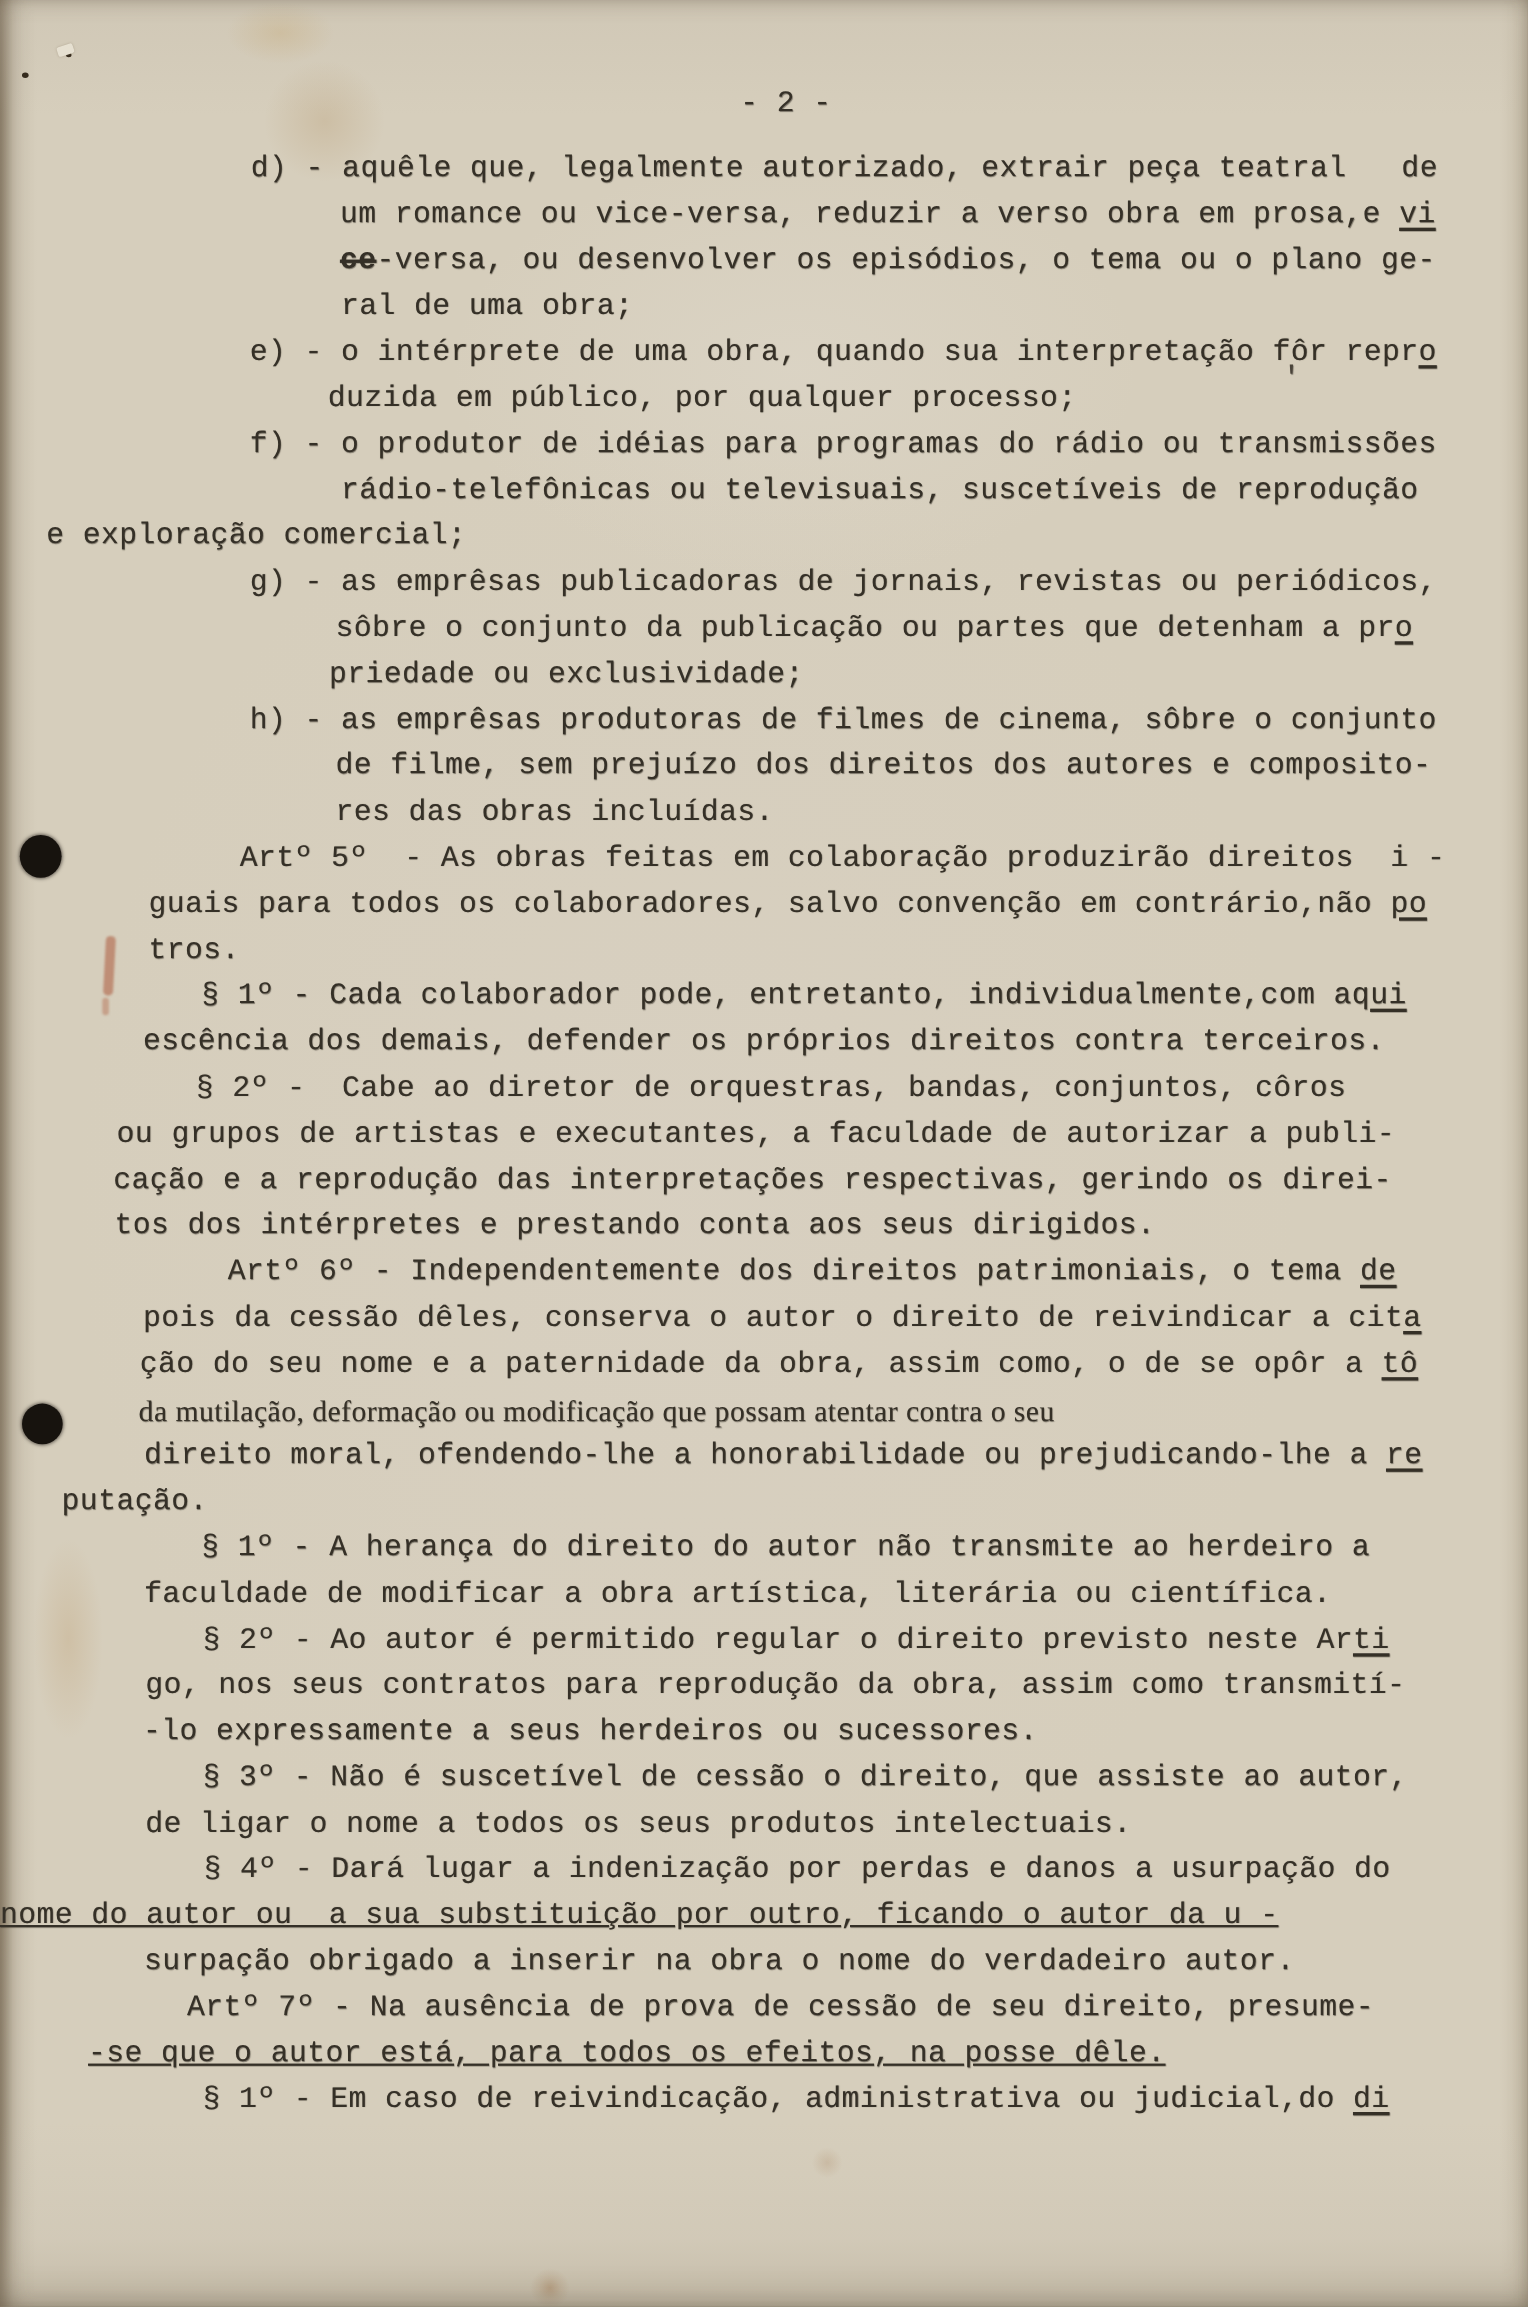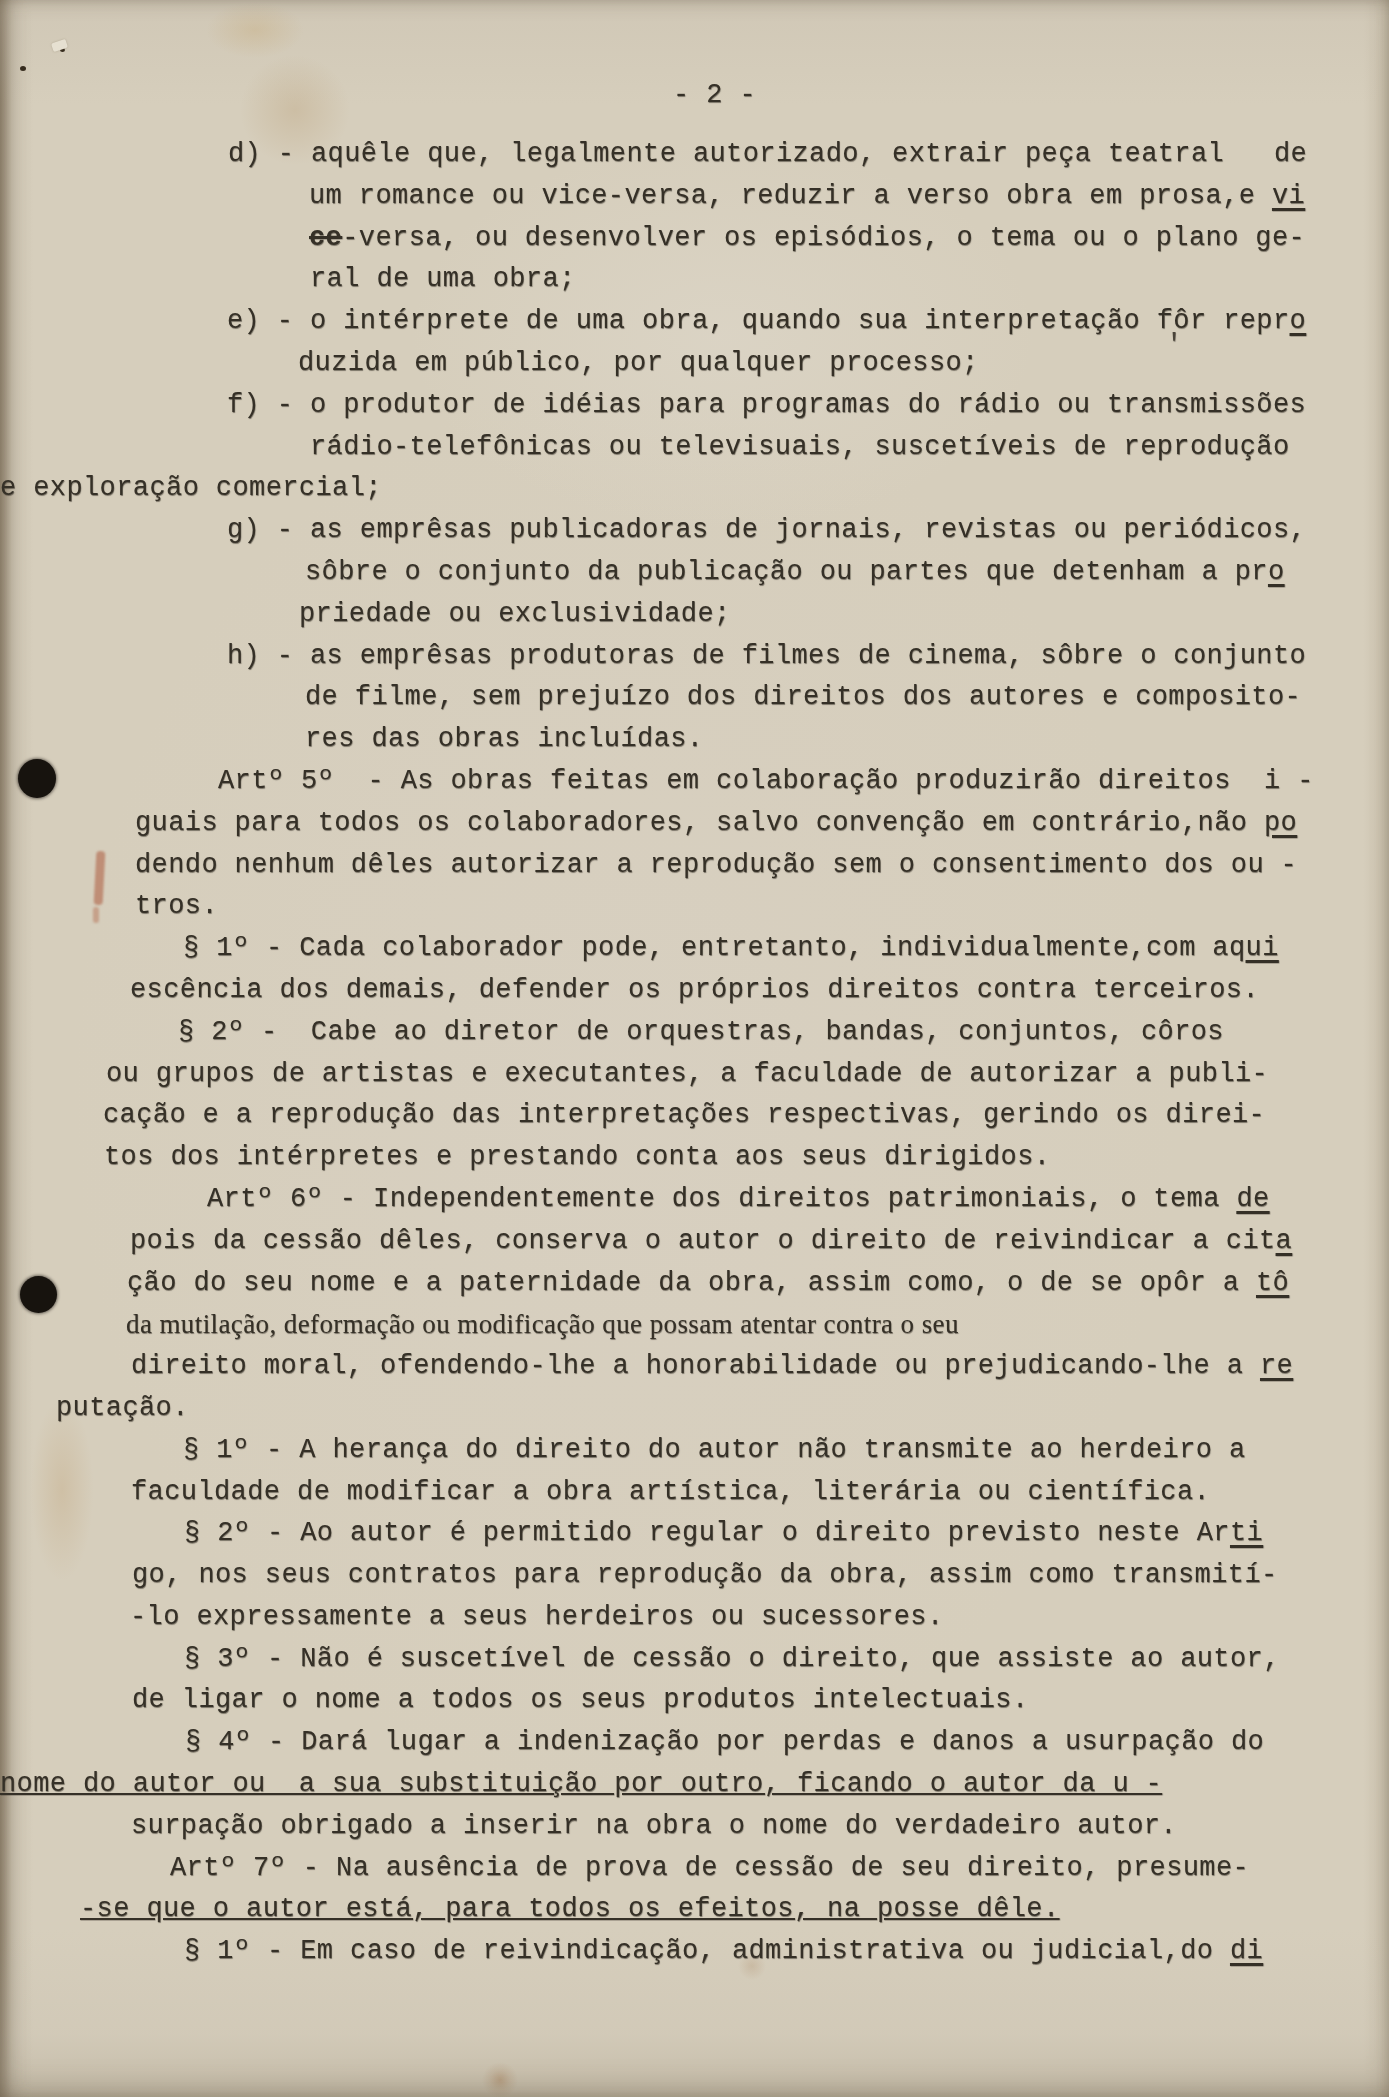--- a/index.html
+++ b/index.html
@@ -92,30 +92,29 @@
   <div class="textblock">
     <div id="lines">
         <div class="line" style="padding-left: 228px;"><span>d) - </span><span>aquêle que, legalmente autorizado, extrair peça teatral   de</span></div>
         <div class="line" style="padding-left: 309px;"><span>um romance ou vice-versa, reduzir a verso obra em prosa,e </span><span class="u">vi</span></div>
         <div class="line" style="padding-left: 309px;"><span class="s">ce</span><span>-versa, ou desenvolver os episódios, o tema ou o plano ge-</span></div>
         <div class="line" style="padding-left: 310px;"><span>ral de uma obra;</span></div>
         <div class="line" style="padding-left: 227px;"><span>e) - </span><span>o intérprete de uma obra, quando sua interpretação fôr repr</span><span class="u">o</span></div>
         <div class="line" style="padding-left: 298px;"><span>duzida em público, por qualquer processo;</span></div>
         <div class="line" style="padding-left: 227px;"><span>f) - </span><span>o produtor de idéias para programas do rádio ou transmissões</span></div>
         <div class="line" style="padding-left: 310px;"><span>rádio-telefônicas ou televisuais, suscetíveis de reprodução</span></div>
-        <div class="line" style=""><span>e exploração comercial;</span></div>
+        <div class="line" style=" margin-left: 42px;"><span>e exploração comercial;</span></div>
         <div class="line" style="padding-left: 227px;"><span>g) - </span><span>as emprêsas publicadoras de jornais, revistas ou periódicos,</span></div>
         <div class="line" style="padding-left: 305px;"><span>sôbre o conjunto da publicação ou partes que detenham a pr</span><span class="u">o</span></div>
         <div class="line" style="padding-left: 299px;"><span>priedade ou exclusividade;</span></div>
         <div class="line" style="padding-left: 227px;"><span>h) - </span><span>as emprêsas produtoras de filmes de cinema, sôbre o conjunto</span></div>
         <div class="line" style="padding-left: 305px;"><span>de filme, sem prejuízo dos direitos dos autores e composito-</span></div>
         <div class="line" style="padding-left: 305px;"><span>res das obras incluídas.</span></div>
         <div class="line" style="padding-left: 218px;"><span>Artº 5º  - As obras feitas em colaboração produzirão direitos  i -</span></div>
         <div class="line" style="padding-left: 135px;"><span>guais para todos os colaboradores, salvo convenção em contrário,não </span><span class="u">po</span></div>
-        <div class="line" style="padding-left: 135px;"><span>dendo nenhum dêles autorizar a reprodução sem o consentimento dos ou -</span></div>
         <div class="line" style="padding-left: 135px;"><span>tros.</span></div>
         <div class="line" style="padding-left: 183px;"><span>§ 1º - Cada colaborador pode, entretanto, individualmente,com aq</span><span class="u">ui</span></div>
         <div class="line" style="padding-left: 130px;"><span>escência dos demais, defender os próprios direitos contra terceiros.</span></div>
         <div class="line" style="padding-left: 178px;"><span>§ 2º -  Cabe ao diretor de orquestras, bandas, conjuntos, côros</span></div>
         <div class="line" style="padding-left: 106px;"><span>ou grupos de artistas e executantes, a faculdade de autorizar a publi-</span></div>
         <div class="line" style="padding-left: 103px;"><span>cação e a reprodução das interpretações respectivas, gerindo os direi-</span></div>
         <div class="line" style="padding-left: 104px;"><span>tos dos intérpretes e prestando conta aos seus dirigidos.</span></div>
         <div class="line" style="padding-left: 207px;"><span>Artº 6º - Independentemente dos direitos patrimoniais, o tema </span><span class="u">de</span></div>
         <div class="line" style="padding-left: 130px;"><span>pois da cessão dêles, conserva o autor o direito de reivindicar a cit</span><span class="u">a</span></div>
         <div class="line" style="padding-left: 127px;"><span>ção do seu nome e a paternidade da obra, assim como, o de se opôr a </span><span class="u">tô</span></div>

